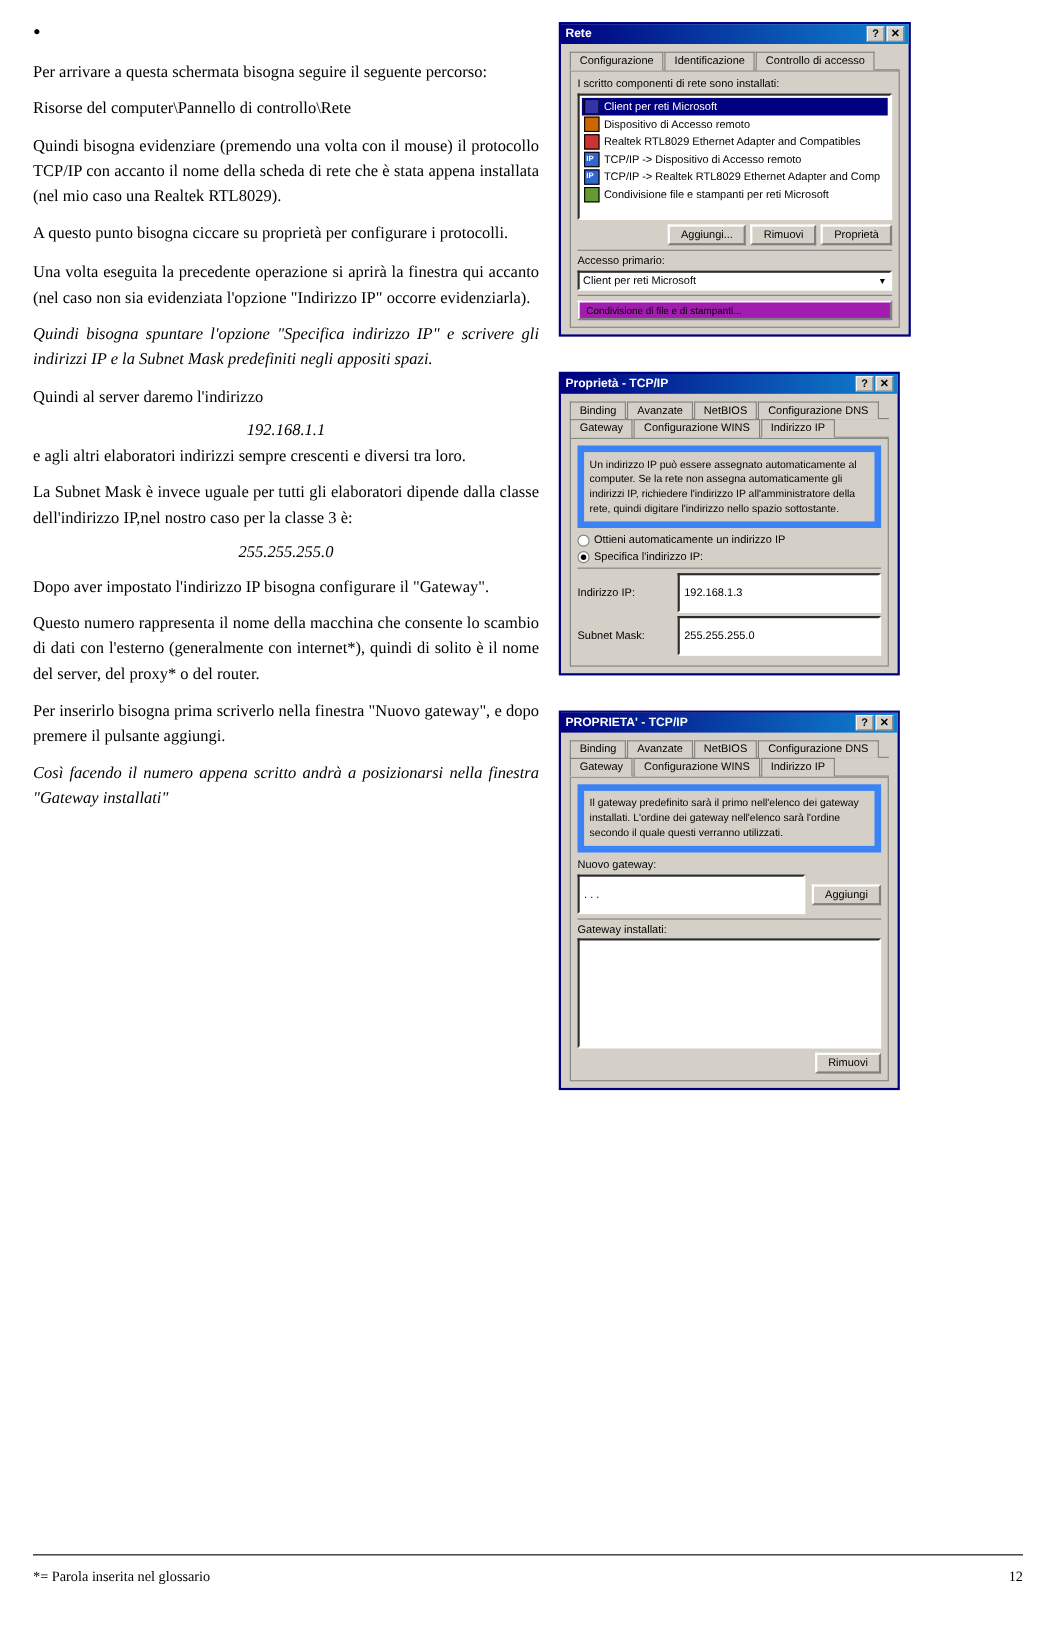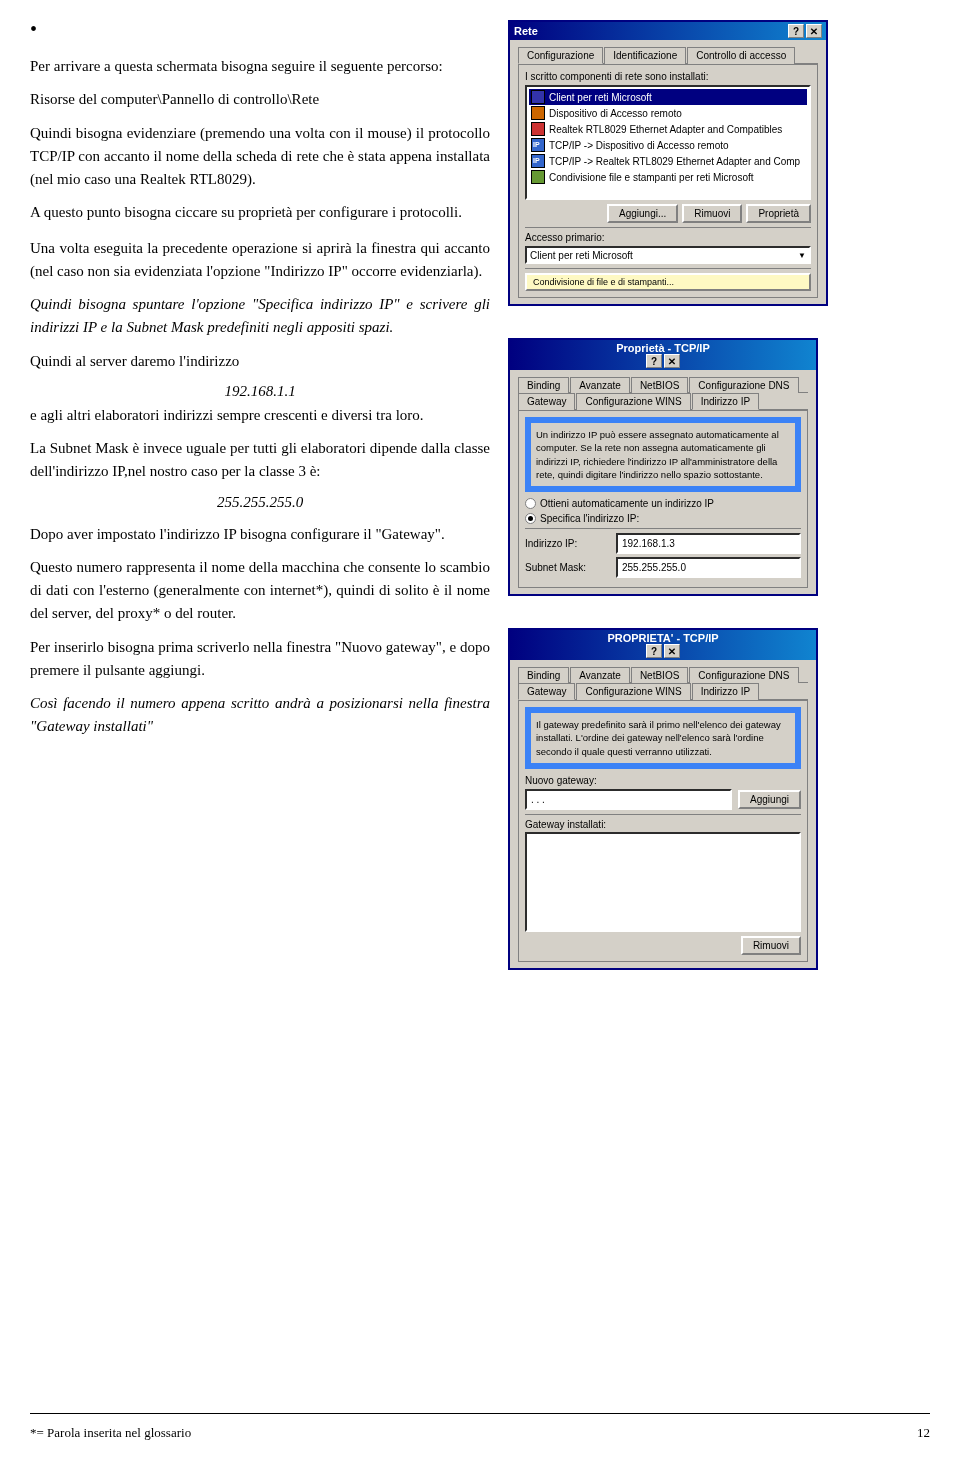--- a/index.html
+++ b/index.html
@@ -220,21 +220,21 @@
     }
 
     .win-textbox-ip {
       display: flex;
       align-items: center;
       background: #fff;
       border: 2px inset;
       border-color: #808080 #fff #fff #808080;
       padding: 1px 4px;
       font-size: 10px;
-      height: 21px;
+      height: 36px;
       gap: 2px;
     }
 
     .win-radio-row {
       display: flex;
       align-items: center;
       gap: 4px;
       margin-bottom: 4px;
       font-size: 10px;
     }
@@ -292,42 +292,41 @@
       align-items: center;
       justify-content: space-between;
     }
 
     .win-dropdown-arrow {
       font-size: 8px;
       margin-left: 4px;
     }
 
     .win-condiv-btn {
-      background: #fef9c3;
+      background: #a21caf;
       border: 2px solid;
       border-color: #fff #808080 #808080 #fff;
       padding: 2px 6px;
       font-size: 9px;
       cursor: pointer;
       margin-top: 3px;
     }
 
     
     .footer {
       border-top: 1px solid #000;
       padding-top: 11px;
       margin-top: 20px;
       display: flex;
       justify-content: space-between;
       font-size: 13px;
     }
 
     .proprieta-title {
       background: linear-gradient(to right, #000080, #1084d0);
-      flex-direction: column;
     }
   </style>
 </head>
 <body>
 
 <div class="page-container">
   <div class="main-content">
 
     <div class="left-column">
 

